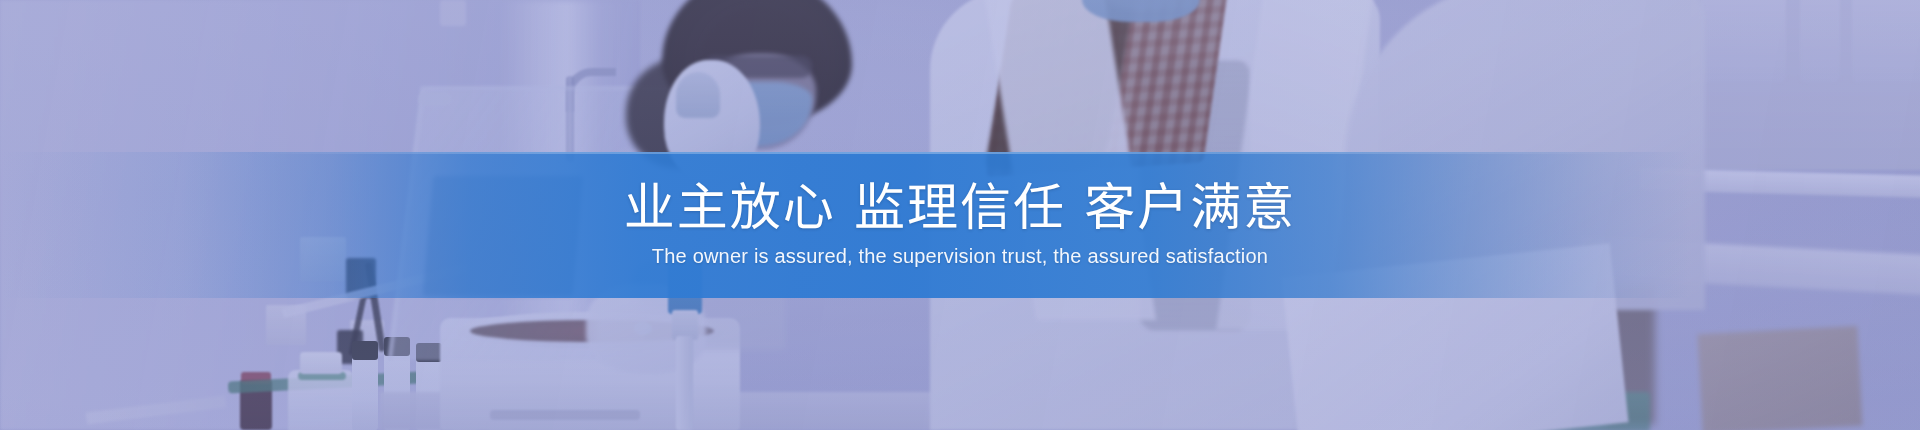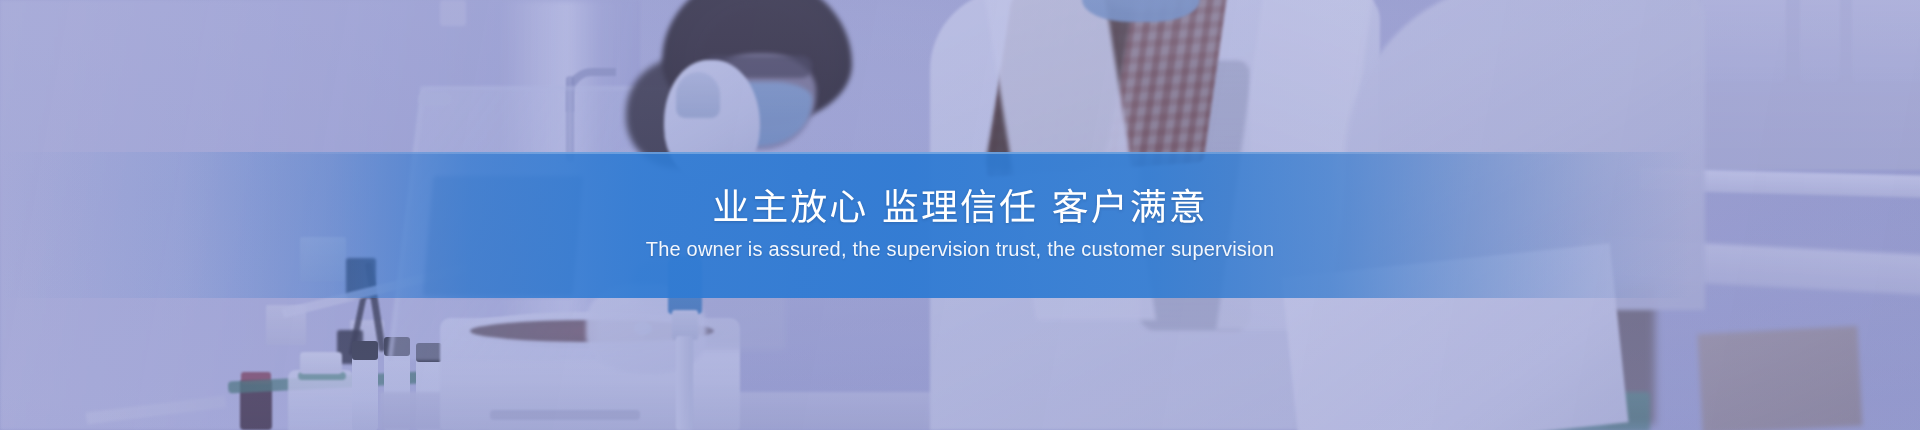--- a/index.html
+++ b/index.html
@@ -541,21 +541,21 @@
     display: flex;
     flex-direction: column;
     justify-content: center;
     align-items: center;
     padding-left: 0;
     box-sizing: border-box;
   }
 
   .headline {
     color: #ffffff;
-    font-size: 37px;
+    font-size: 51px;
     line-height: 1.02;
     font-weight: 400;
     letter-spacing: 2px;
     white-space: nowrap;
     font-family: "DejaVu Sans", "Liberation Sans", sans-serif;
     text-shadow: 0 1px 3px rgba(20,50,95,.28);
     margin: 0 0 2px 0;
   }
   .subline {
     color: #f3f7fd;
@@ -675,16 +675,16 @@
     <div class="layer photo-soften"></div>
     <div class="layer tint"></div>
     <div class="layer tint2"></div>
   </div>
 
   <div class="band"></div>
   <div class="band-top-line"></div>
 
   <div class="band-text">
     <div class="headline">业主放心 监理信任  客户满意</div>
-    <div class="subline">The owner is assured, the supervision trust, the customer supervision</div>
+    <div class="subline">The owner is assured, the supervision trust, the assured satisfaction</div>
   </div>
 
 </div>
 
 </body></html>

